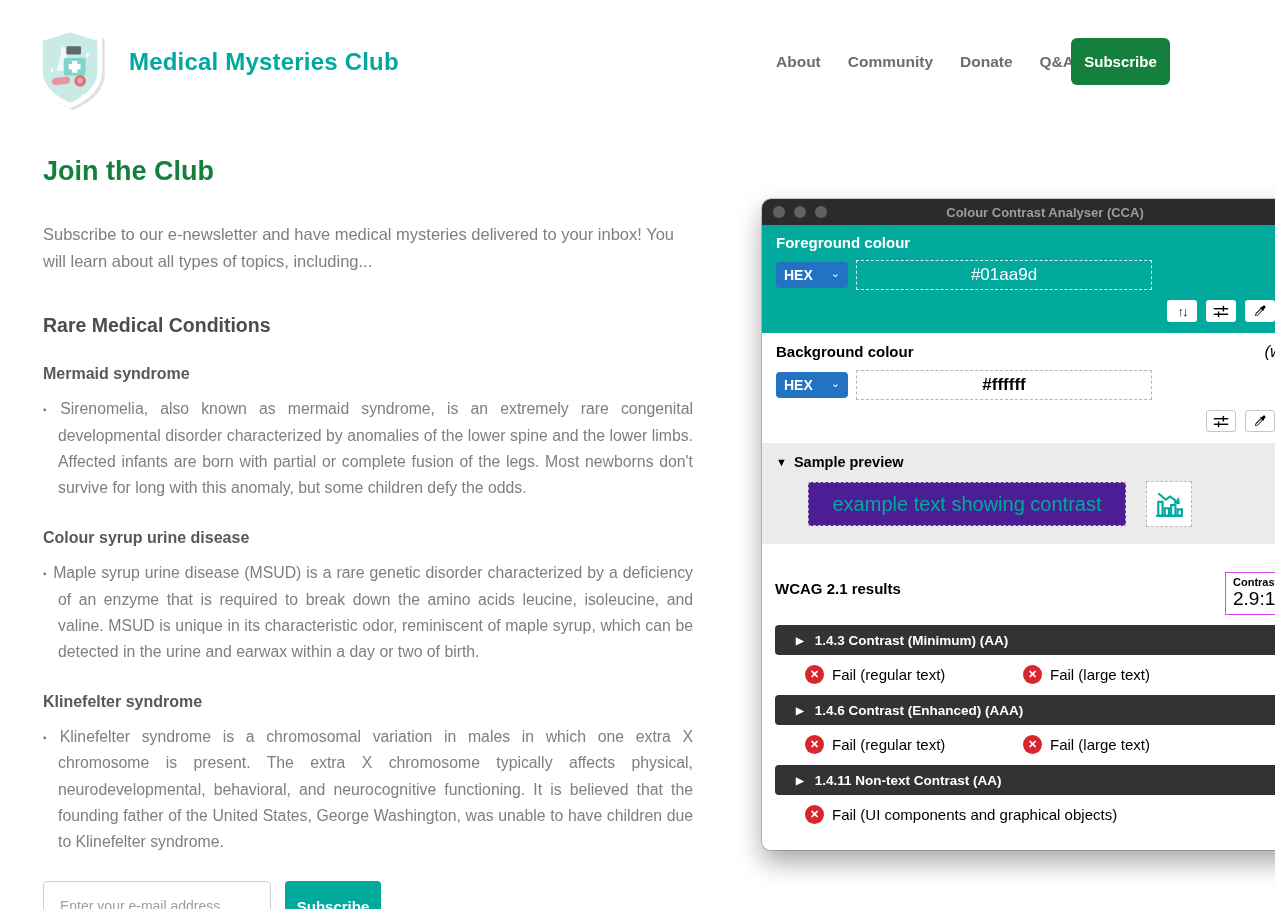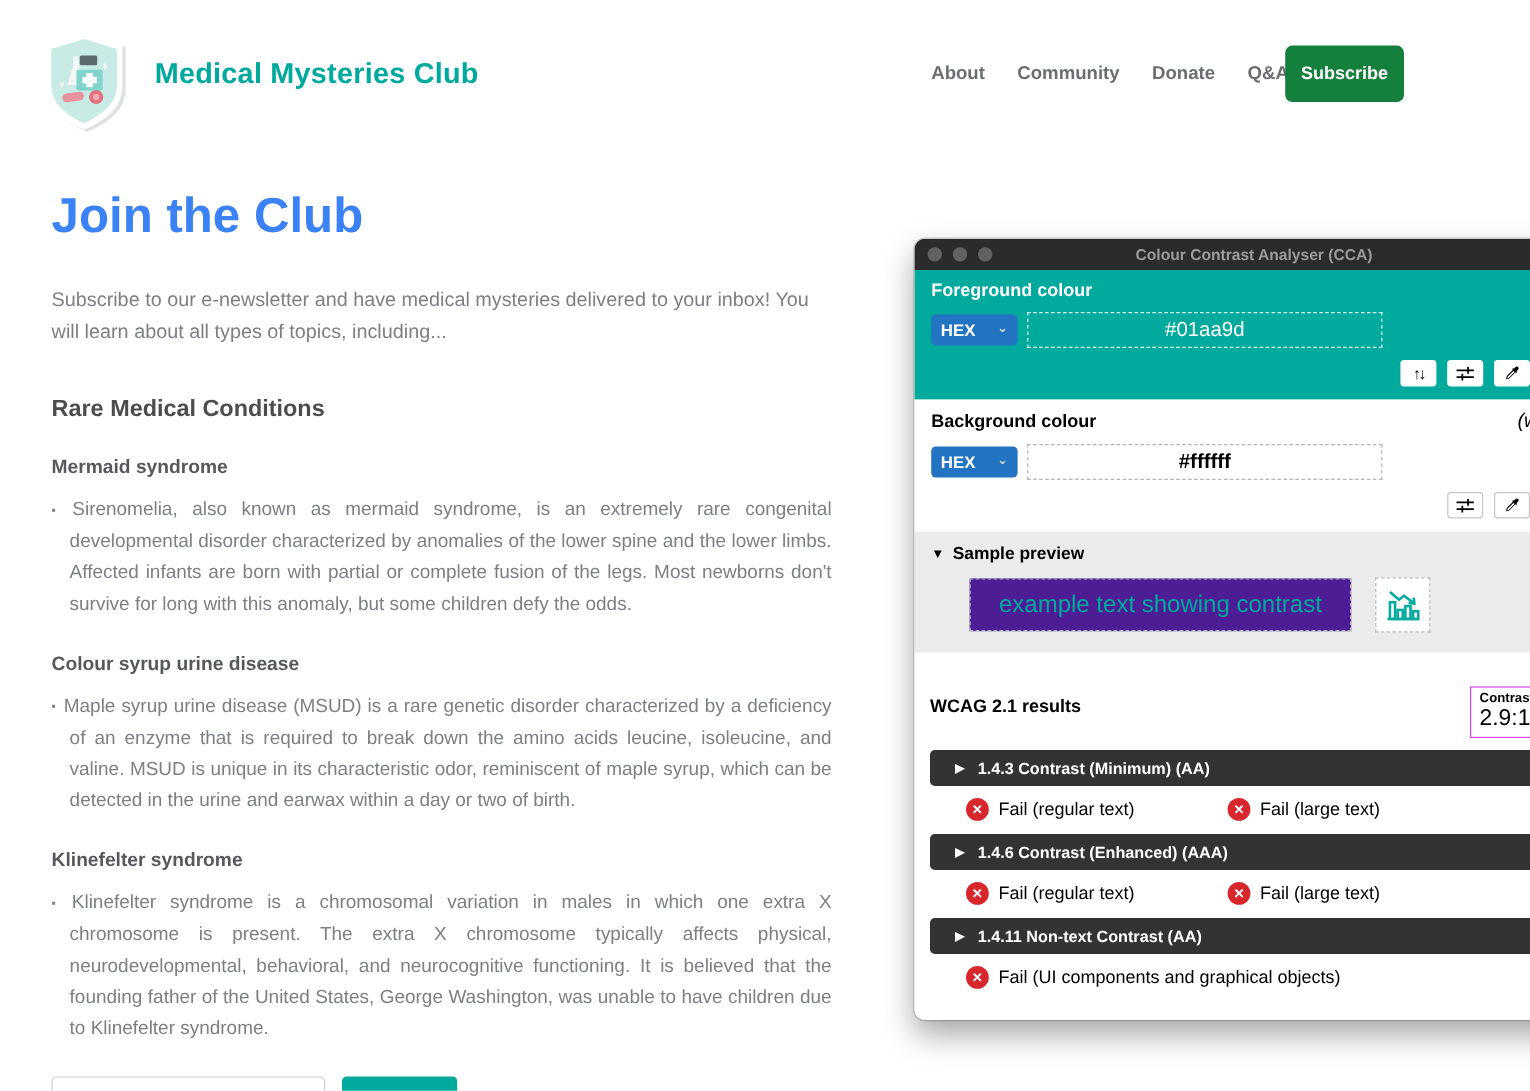--- a/index.html
+++ b/index.html
@@ -9,21 +9,21 @@
 
   
   .logo { position:absolute; left:30px; top:24px; }
   .site-title { position:absolute; left:129px; top:48px; font-size:24px; font-weight:bold; color:#00a99d; letter-spacing:.2px; }
   .nav { position:absolute; left:776px; top:53px; display:flex; gap:27px; }
   .nav-item { font-size:15.5px; font-weight:600; color:#6a6e73; cursor:pointer; }
   .hdr-subscribe { position:absolute; left:1071px; top:38px; width:99px; height:47px; background:#15803d; border:none; border-radius:6px; color:#fff; font-size:15px; font-weight:600; font-family:inherit; cursor:pointer; }
 
   
   .main { position:absolute; left:43px; top:156px; width:650px; }
-  .h1 { font-size:41px; font-weight:bold; color:#3b82f6; }
+  .h1 { font-size:27px; font-weight:bold; color:#15803d; }
   .intro { margin-top:34px; font-size:16.5px; color:#7c8084; line-height:1.62; }
   .h2 { margin-top:40px; font-size:19.5px; font-weight:bold; color:#4c4c4e; }
   .h3 { margin-top:28px; font-size:16px; font-weight:bold; color:#55585c; }
   .cond-text { margin-top:13px; font-size:15.8px; color:#7c8084; line-height:1.66; text-align:justify; padding-left:15px; text-indent:-15px; }
   .cond-text .sq { font-size:10px; margin-right:6px; vertical-align:1px; }
 
   .form-row { margin-top:26px; display:flex; gap:14px; }
   .email-input { width:228px; height:50px; border:1px solid #cfcfcf; border-radius:4px; padding:0 16px; font-size:14px; font-family:inherit; color:#4c4c4e; }
   .email-input::placeholder { color:#9aa0a6; }
   .form-subscribe { width:96px; height:50px; background:#01aa9d; border:none; border-radius:4px; color:#fff; font-size:15px; font-weight:600; font-family:inherit; cursor:pointer; }

